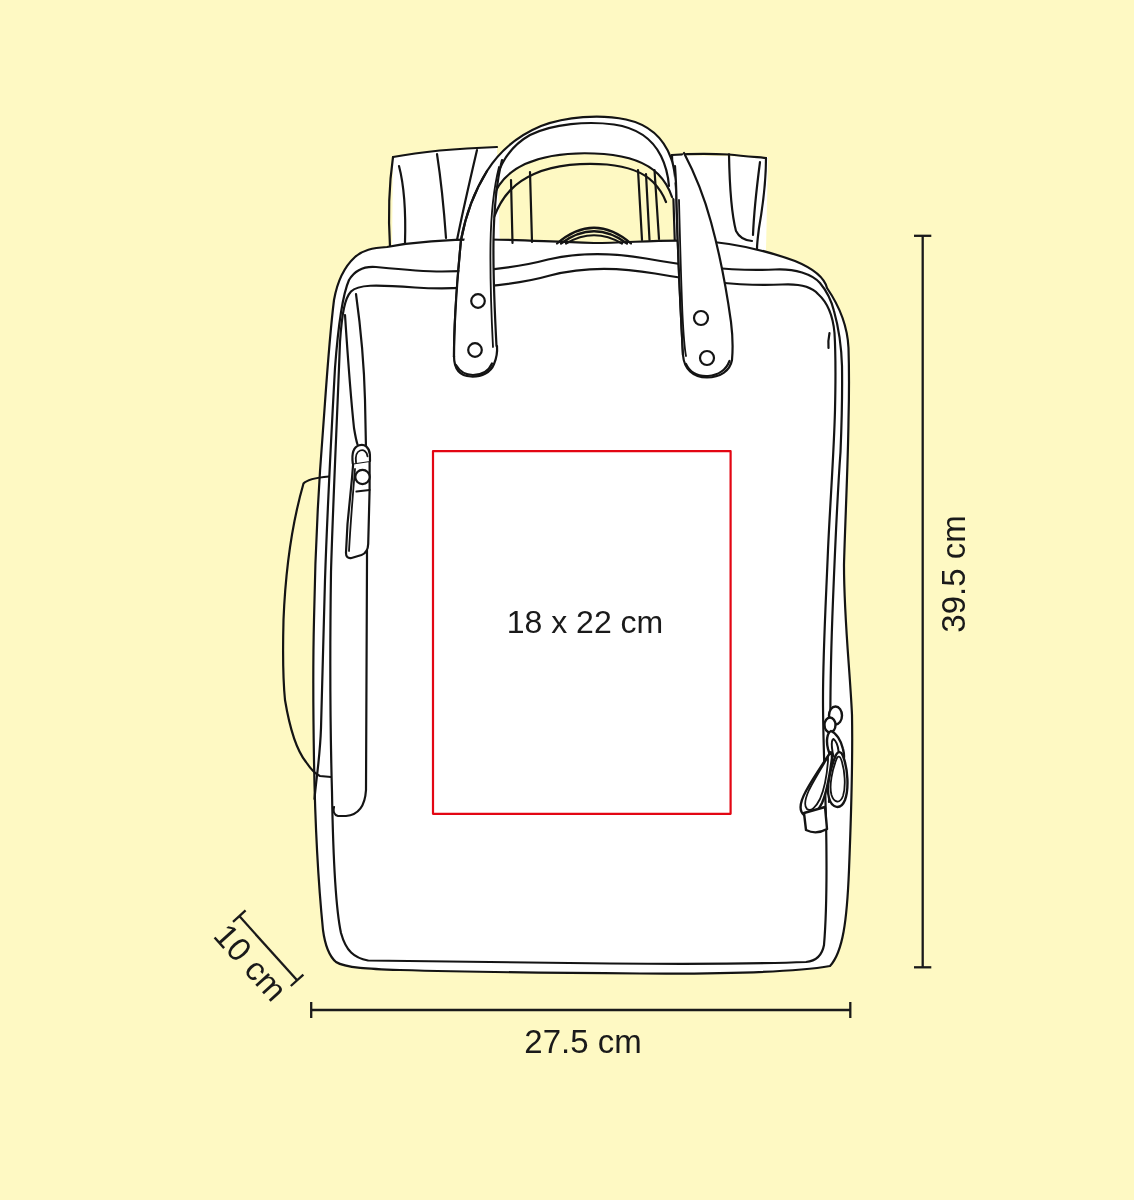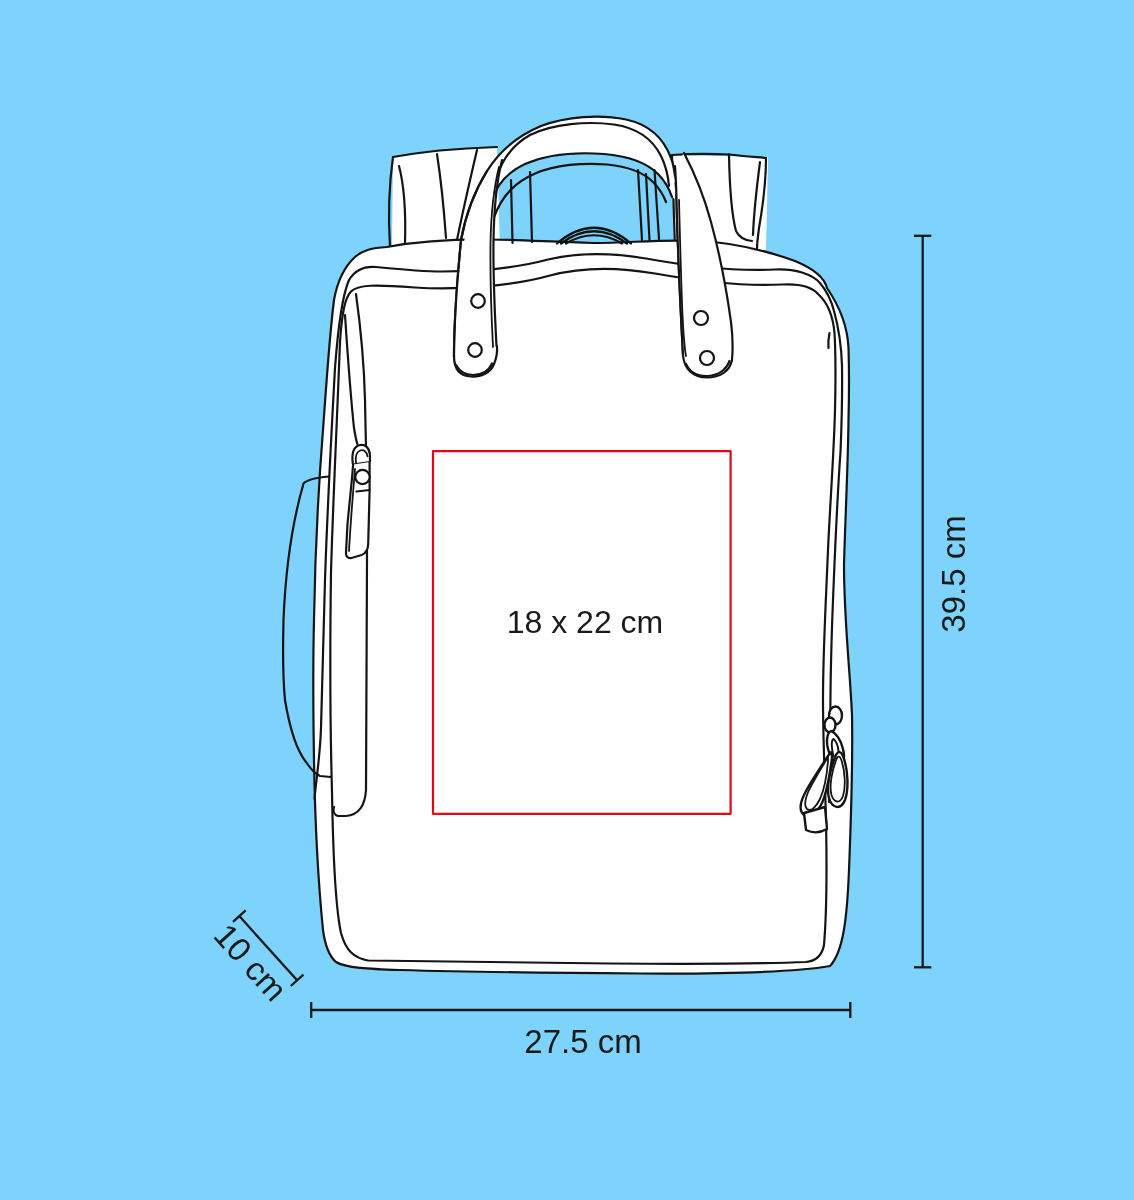--- a/index.html
+++ b/index.html
@@ -1,16 +1,16 @@
 <!DOCTYPE html>
 <html><head>
 <meta charset="utf-8">
 <style>
   html,body{margin:0;padding:0;background:#ffffff;}
-  .wrap{width:1134px;height:1200px;position:relative;overflow:hidden;background:#7dd3fc;}
+  .wrap{width:1134px;height:1200px;position:relative;overflow:hidden;background:#fef9c3;}
   text{font-family:"Liberation Sans", sans-serif;fill:#1a1a1a;}
 </style>
 </head>
 <body>
 <div class="wrap">
 <svg width="1134" height="1200" viewBox="0 0 1134 1200" xmlns="http://www.w3.org/2000/svg">
   <g fill="none" stroke="#141414" stroke-width="2.2" stroke-linecap="round" stroke-linejoin="round">
 
     <g>
       <path d="M 393,157 C 425,151 455,148.5 497,147 L 500,250 L 392,250 Z" fill="#ffffff" stroke="none"></path>

